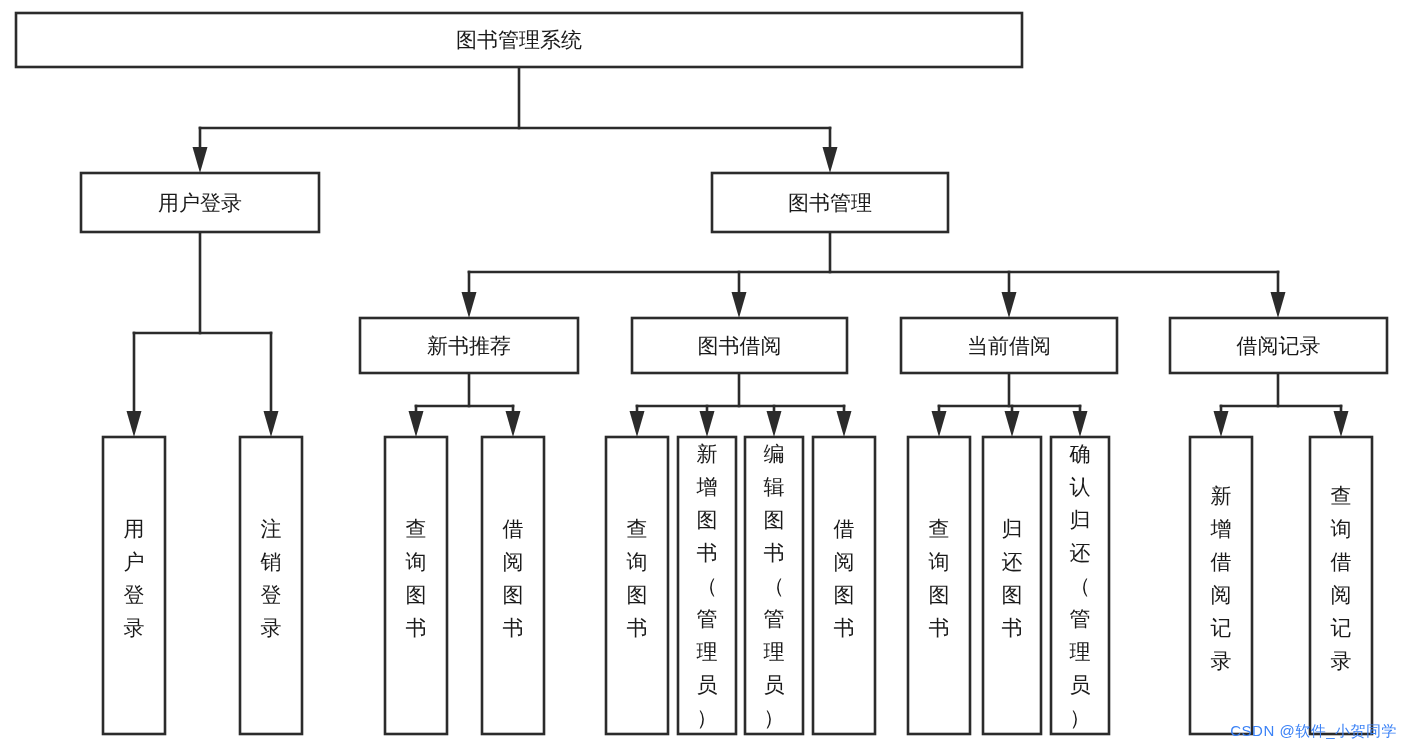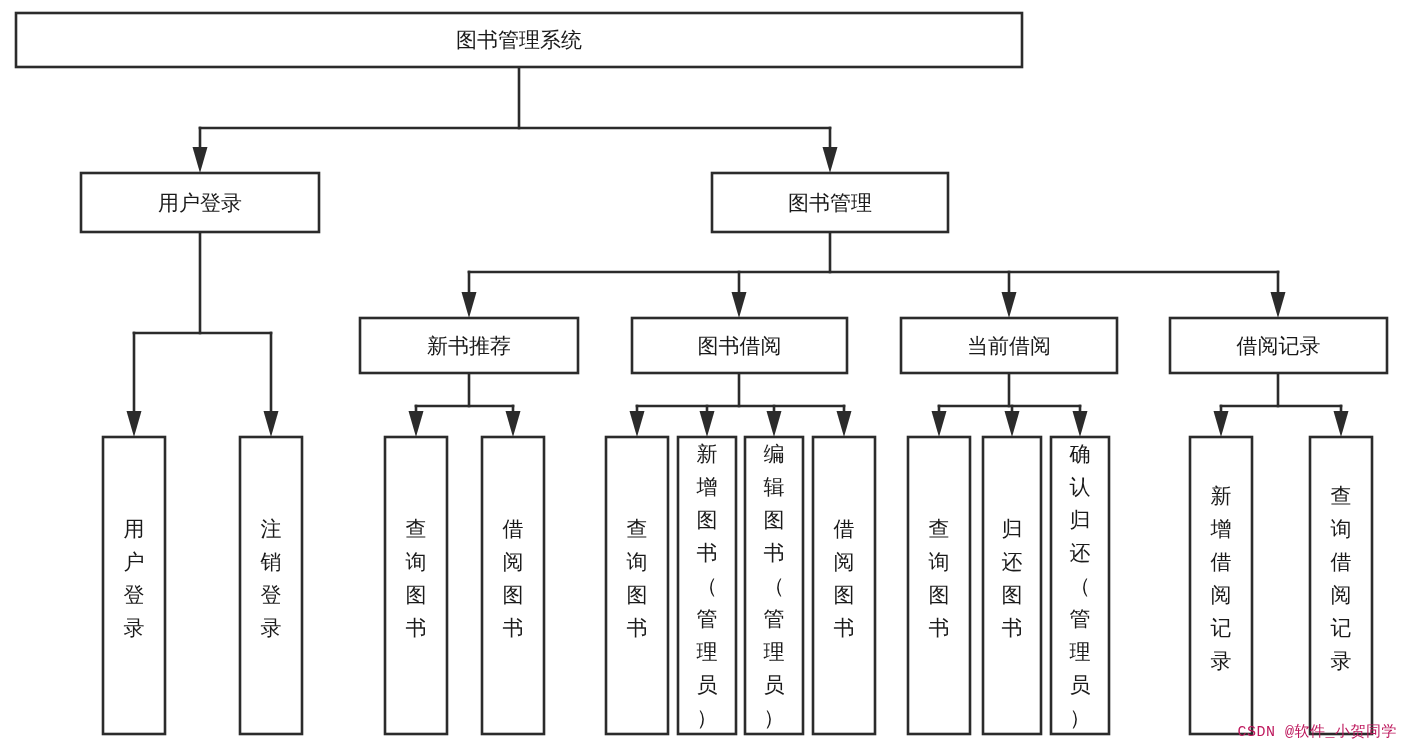--- a/index.html
+++ b/index.html
@@ -15,22 +15,22 @@
     dominant-baseline:middle;
   }
   .leaf-label{
     font-family:"DejaVu Sans","Liberation Sans",sans-serif;
     font-size:21px;fill:#1a1a1a;text-anchor:middle;
   }
   .edge{stroke:#2b2b2b;stroke-width:2.6;fill:none;stroke-linecap:square;}
   .arrow-head{fill:#2b2b2b;stroke:none;}
   .watermark{
     position:absolute;right:8px;bottom:6px;
-    font-family:Liberation Mono, monospace;
-    font-size:15px;color:#be185d;white-space:nowrap;
+    font-family:Liberation Sans, sans-serif;
+    font-size:15px;color:#3b82f6;white-space:nowrap;
     letter-spacing:0.5px;
     text-align:center;
   }
 </style>
 </head>
 <body>
 
 <svg id="diagram" viewBox="0 0 1405 747">
   <g id="edges-layer">
       <g>

